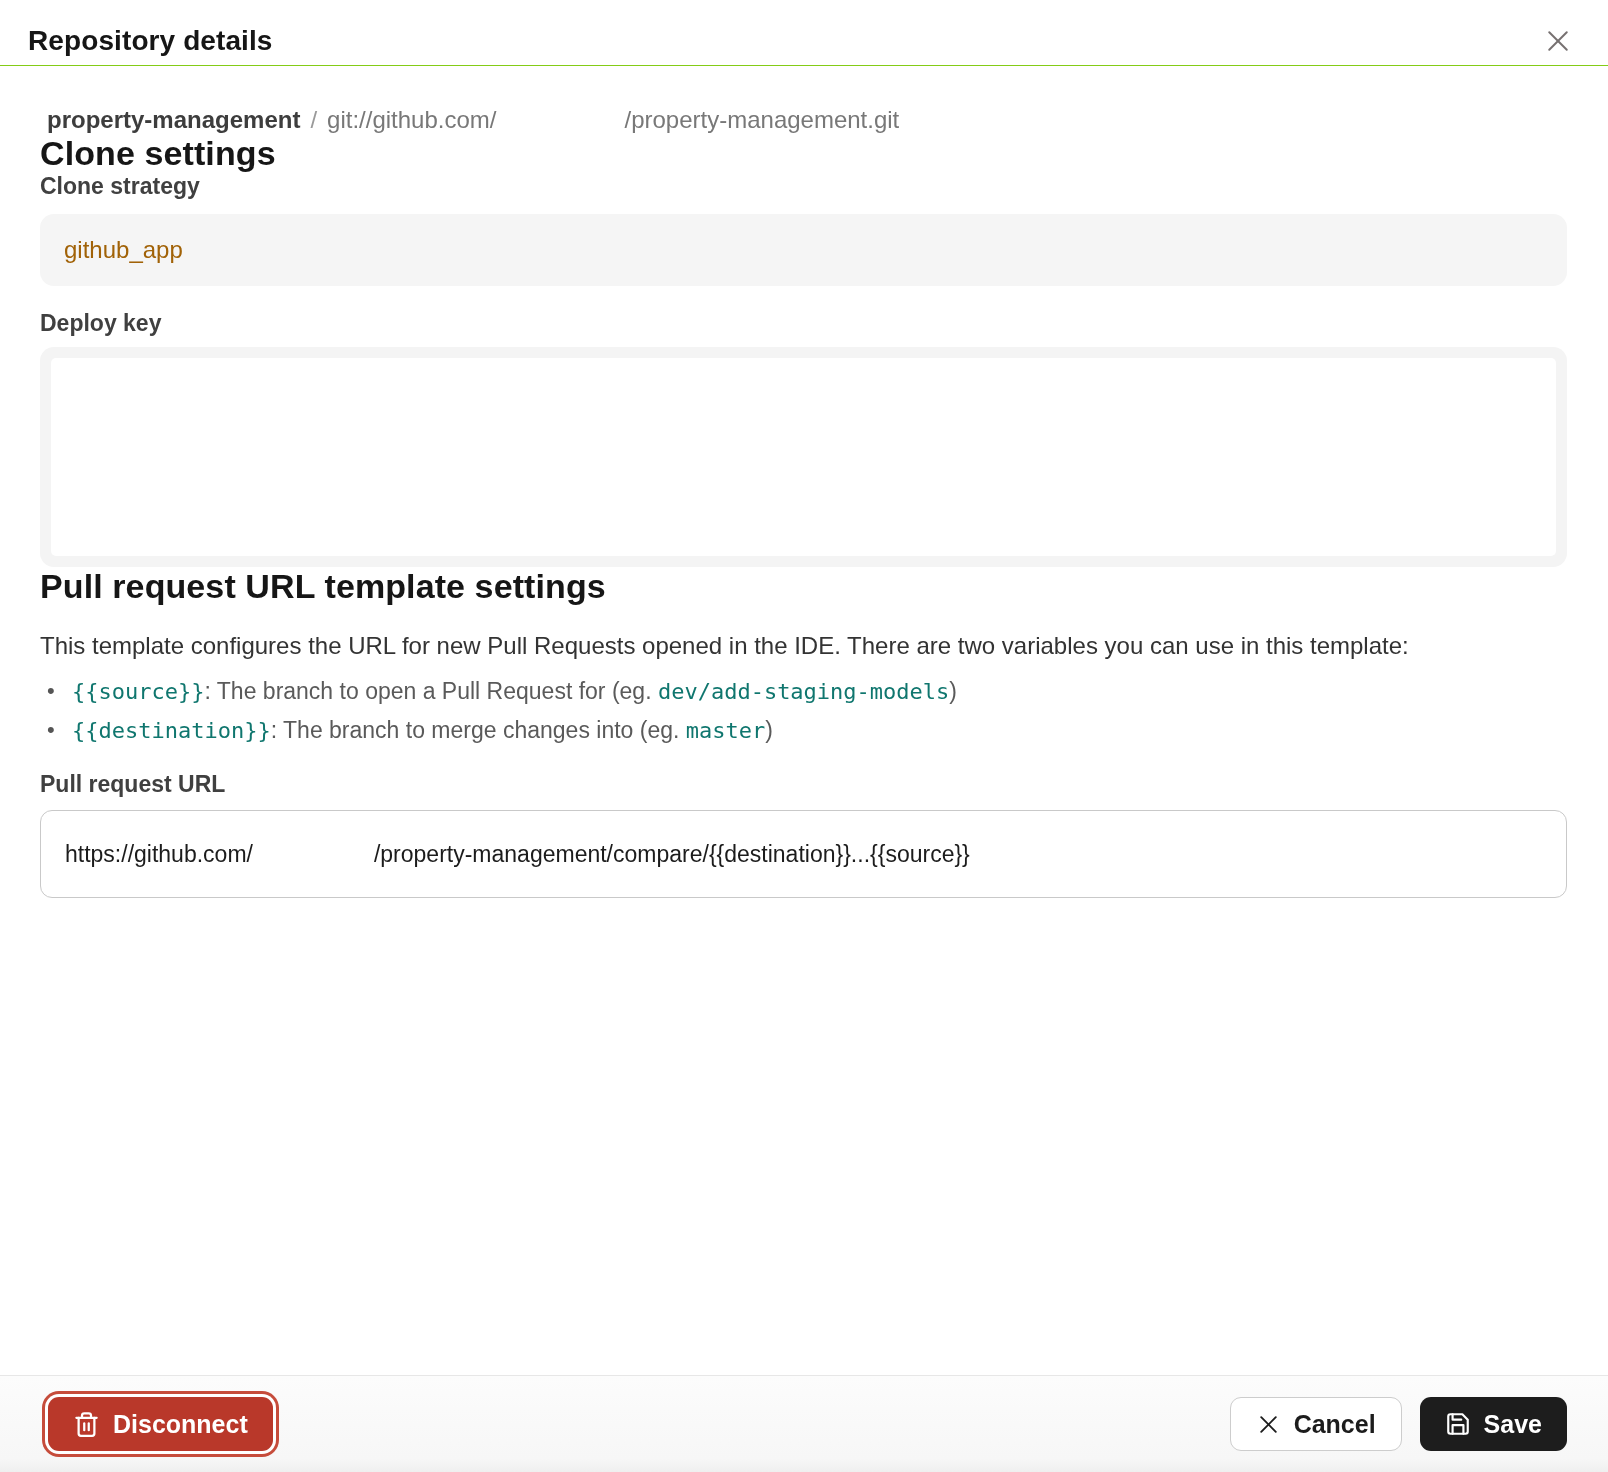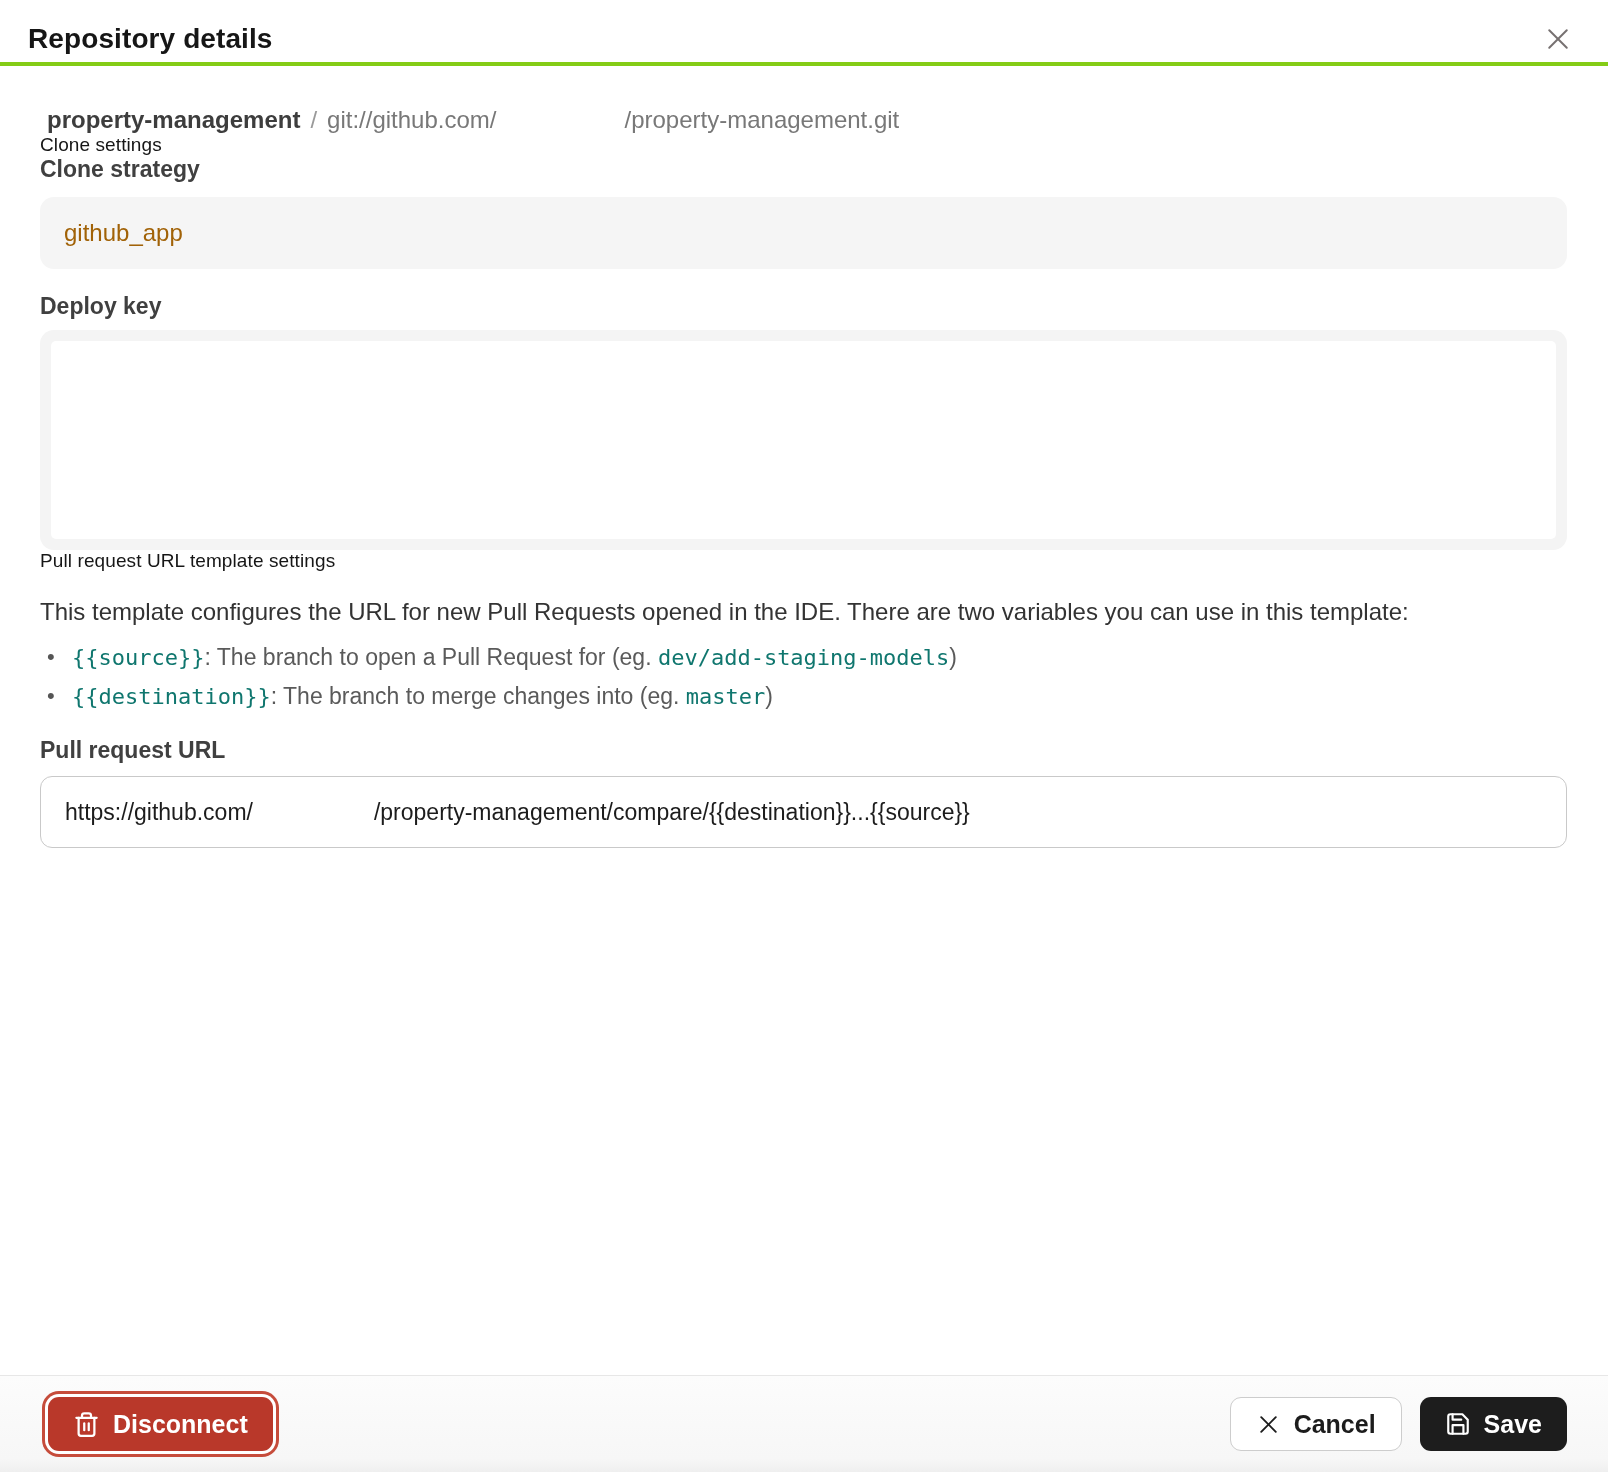--- a/index.html
+++ b/index.html
@@ -12,21 +12,21 @@
     color: #1a1a1a;
     display: flex;
     flex-direction: column;
     overflow: hidden;
   }
 
   
   .modal-header {
     height: 66px;
     flex: 0 0 66px;
-    border-bottom: 4px solid #84cc16;
+    border-bottom: 1px solid #84cc16;
     display: flex;
     align-items: center;
     justify-content: space-between;
     padding: 16px 30px 0 28px;
   }
   .modal-title {
     font-size: 28px;
     font-weight: 700;
     letter-spacing: 0.1px;
     color: #161616;
@@ -55,22 +55,22 @@
     white-space: nowrap;
     padding-left: 7px;
   }
   .breadcrumb .repo-name { color: #3d3d3d; font-weight: 700; }
   .breadcrumb .sep { margin: 0 10px; color: #9a9a9a; }
   .gap-redacted { display: inline-block; width: 128px; }
   .gap-redacted-input { display: inline-block; width: 121px; }
 
   h2.section-heading {
     margin: 0;
-    font-size: 19px;
-    font-weight: 400;
+    font-size: 34px;
+    font-weight: 700;
     color: #161616;
     letter-spacing: 0.1px;
   }
   .clone-heading { margin-top: 46px; }
   .pr-heading { margin-top: 50px; }
 
   .field-label {
     font-size: 23px;
     font-weight: 700;
     color: #404040;
@@ -139,21 +139,21 @@
     font-size: 22px;
   }
   .code {
     font-family: "DejaVu Sans Mono", monospace;
     font-size: 22px;
     color: #0f766e;
   }
 
   .url-input {
     margin-top: 12px;
-    height: 72px;
+    height: 88px;
     border: 1px solid #c9c9c9;
     border-radius: 12px;
     background: #ffffff;
     display: flex;
     align-items: center;
     padding: 0 24px;
     font-size: 23px;
     color: #1c1c1c;
     white-space: nowrap;
     cursor: text;

